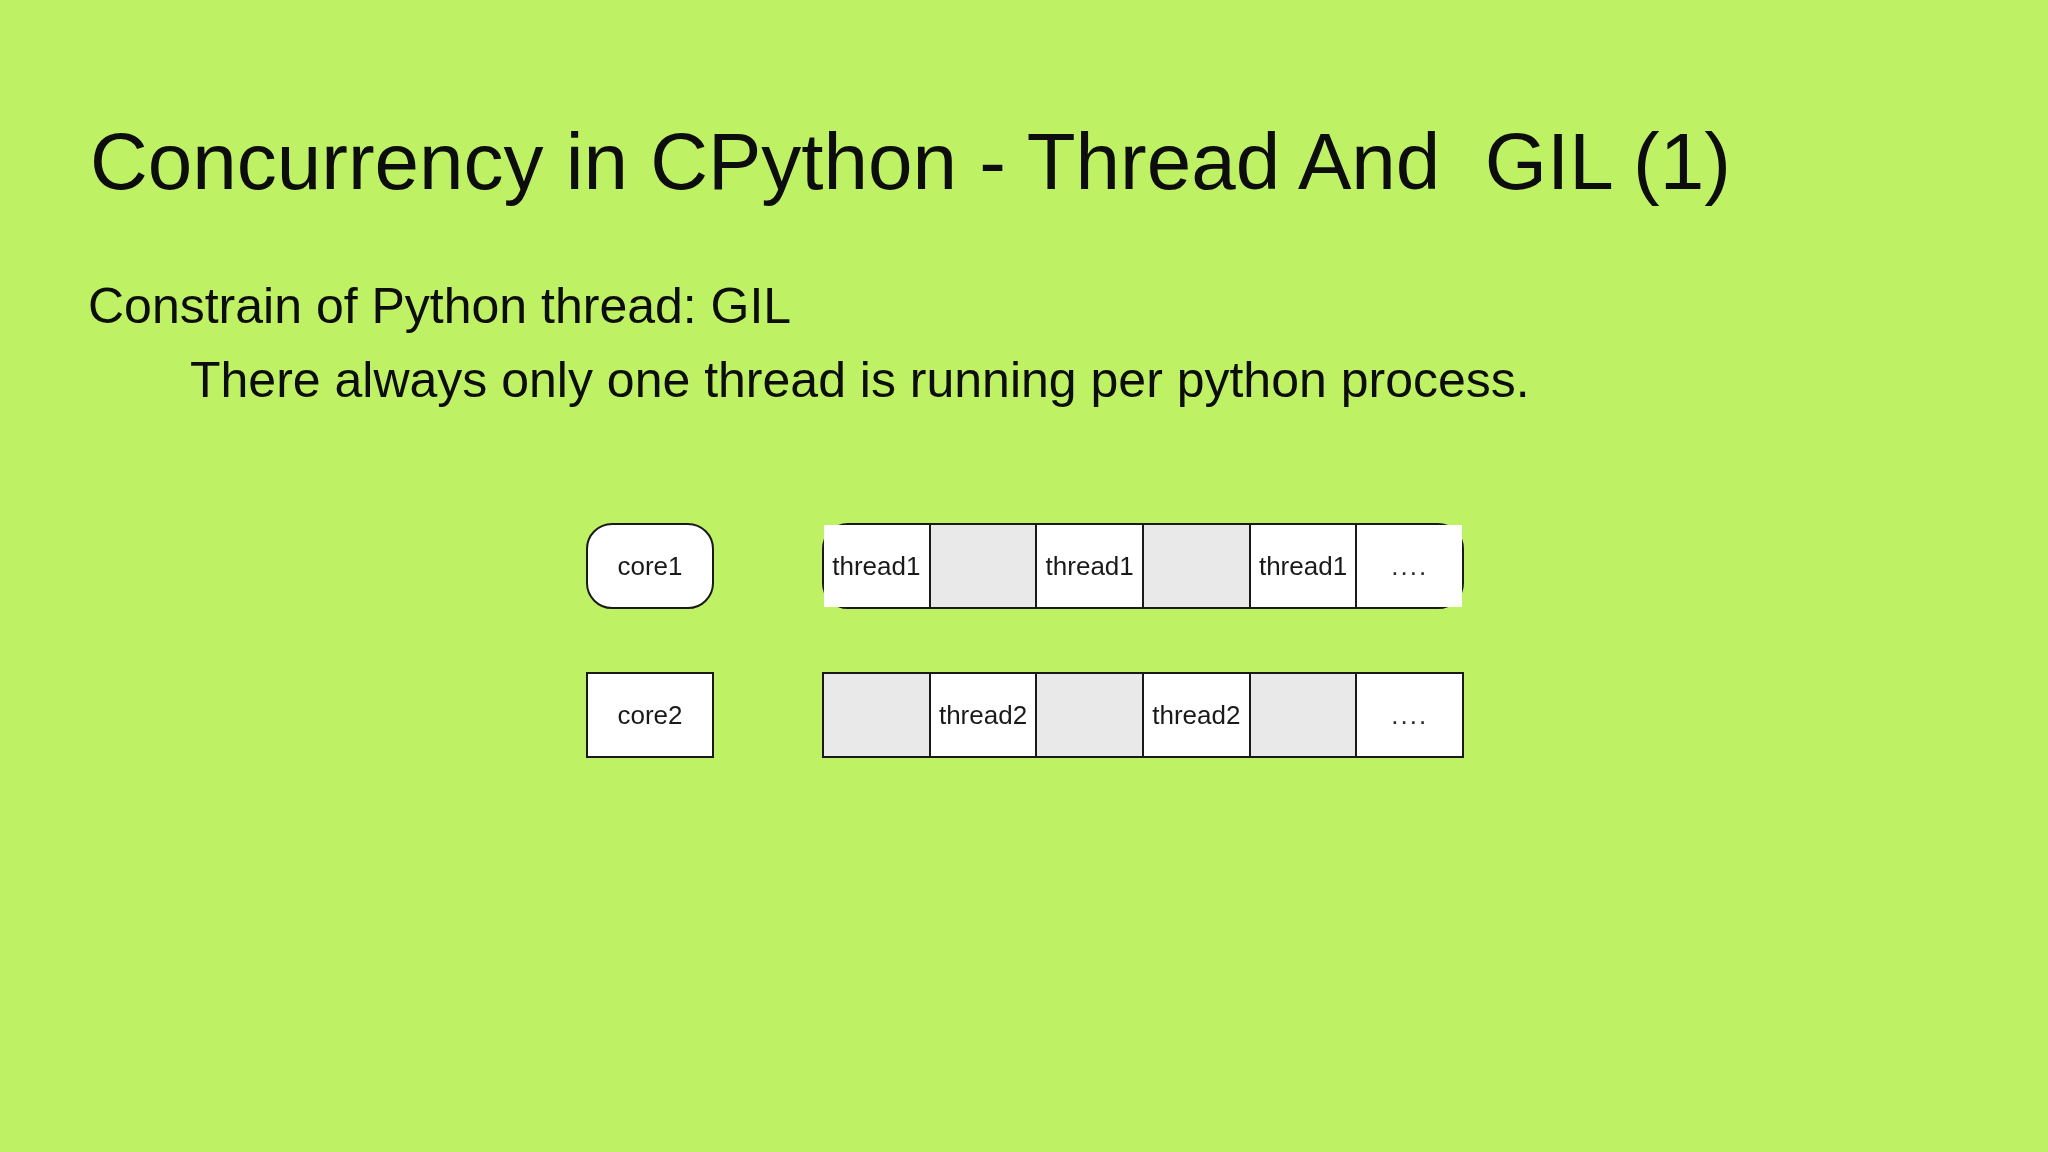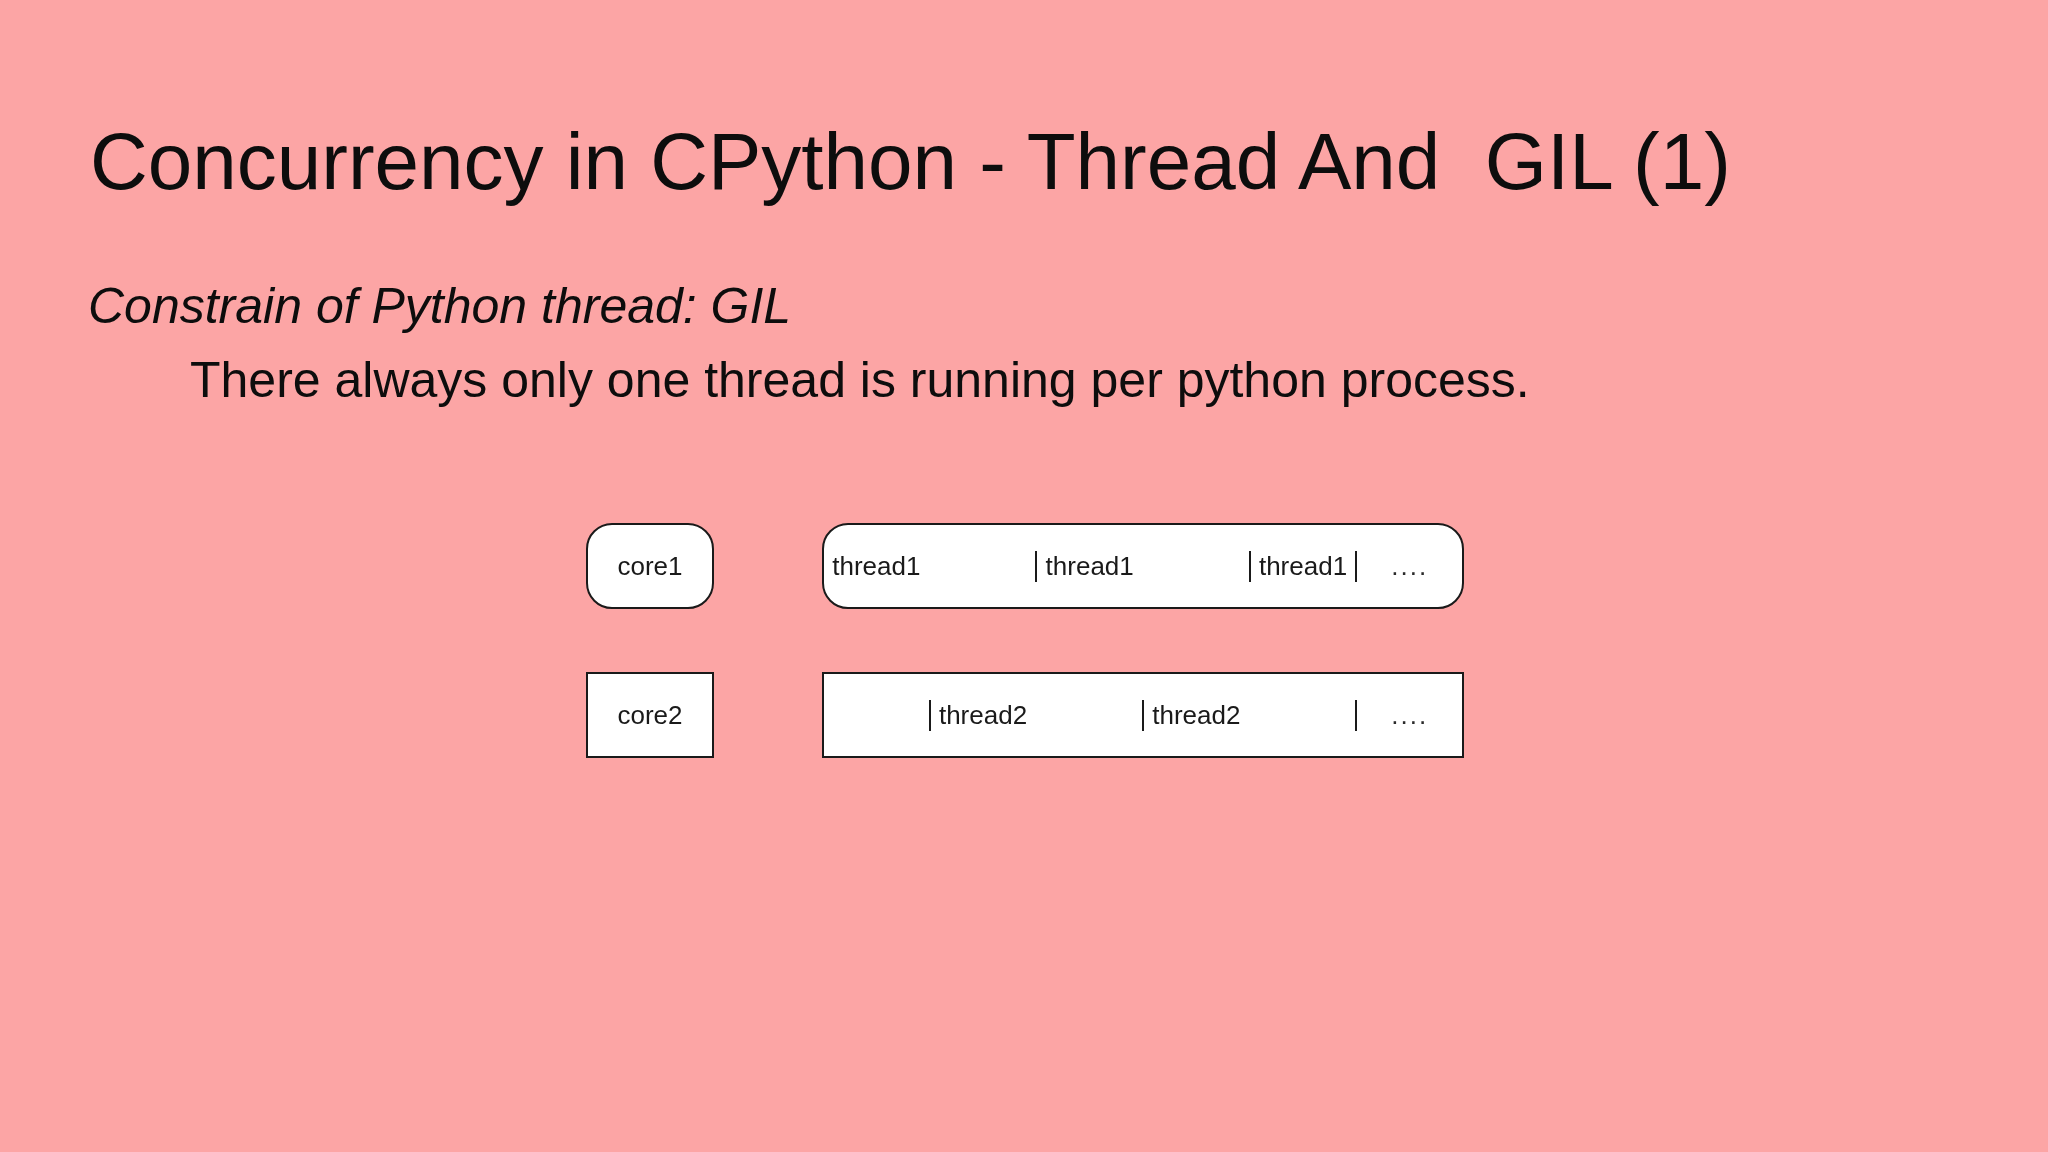--- a/index.html
+++ b/index.html
@@ -4,42 +4,41 @@
 <style>
   html, body {
     margin: 0;
     padding: 0;
     background: #ffffff;
   }
   #slide {
     position: relative;
     width: 2048px;
     height: 1152px;
-    background: #fca5a5;
+    background: #bef264;
     overflow: hidden;
     font-family: "Liberation Sans", sans-serif;
     color: #111111;
   }
   .title {
     position: absolute;
     left: 90px;
     top: 122px;
     font-size: 80px;
     line-height: 1;
     white-space: pre-wrap;
     color: #0d0d0d;
   }
   .body-line1 {
     position: absolute;
     left: 88px;
     top: 281px;
     font-size: 50px;
     line-height: 1;
     color: #0d0d0d;
-    font-style: italic;
   }
   .body-line2 {
     position: absolute;
     left: 190px;
     top: 355px;
     font-size: 50px;
     line-height: 1;
     color: #0d0d0d;
     text-align: center;
   }
@@ -59,21 +58,20 @@
   }
   .timeline {
     position: absolute;
     left: 822px;
     width: 642px;
     height: 86px;
     border: 2px solid #1a1a1a;
     box-sizing: border-box;
     background: #ffffff;
     display: flex;
-    align-items: center;
   }
   .row1 { top: 523px; border-radius: 26px; }
   .row2 { top: 672px; }
   .cell {
     flex: 1 1 0;
     display: flex;
     align-items: center;
     justify-content: center;
     font-size: 26px;
     color: #1a1a1a;

